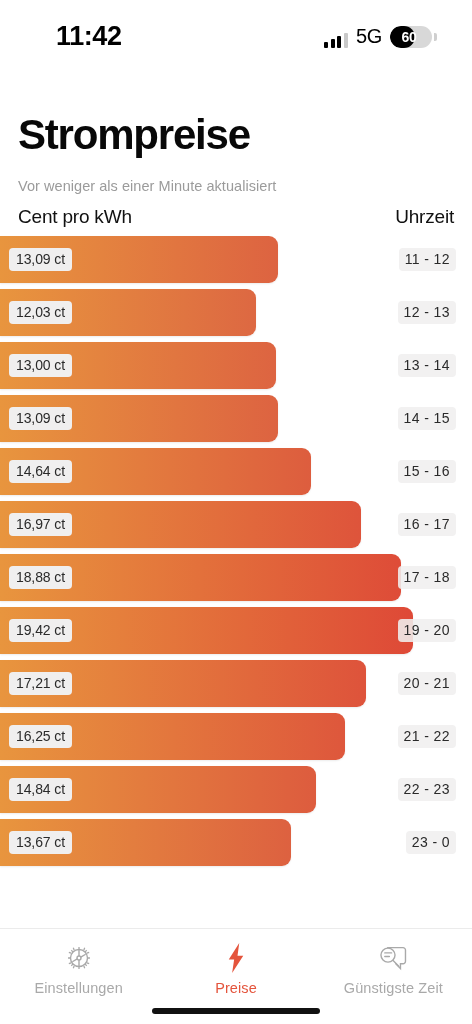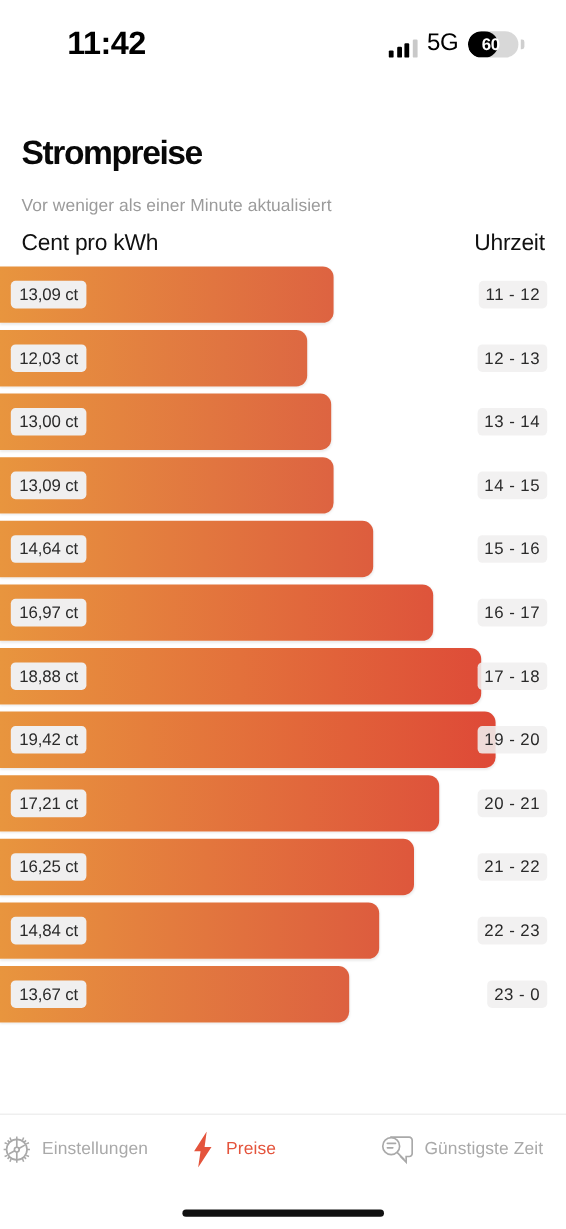--- a/index.html
+++ b/index.html
@@ -96,21 +96,21 @@
     border-radius: 0 2px 2px 0;
   }
   .battery-wrap { position: relative; display:flex; align-items:center; }
 
   
   .header {
     padding: 42px 18px 0 18px;
     flex: 0 0 auto;
   }
   .page-title {
-    font-size: 28px;
+    font-size: 42px;
     font-weight: bold;
     letter-spacing: -1.2px;
     color: #080808;
     line-height: 1.0;
   }
   .page-subtitle {
     margin-top: 22px;
     font-size: 14.5px;
     color: #9b9b9b;
     letter-spacing: 0.05px;
@@ -177,21 +177,21 @@
   .tabbar {
     flex: 0 0 96px;
     border-top: 1px solid #ebebeb;
     display: flex;
     align-items: flex-start;
     padding-top: 14px;
   }
   .tab {
     flex: 1 1 33.33%;
     display: flex;
-    flex-direction: row;
+    flex-direction: column;
     align-items: center;
     gap: 7px;
   }
   .tab-icon { height: 30px; display:flex; align-items:center; justify-content:center; }
   .tab-label {
     font-size: 14.5px;
     color: #a9a9a9;
     letter-spacing: 0.1px;
   }
   .tab.active .tab-label { color: #e4543c; }

